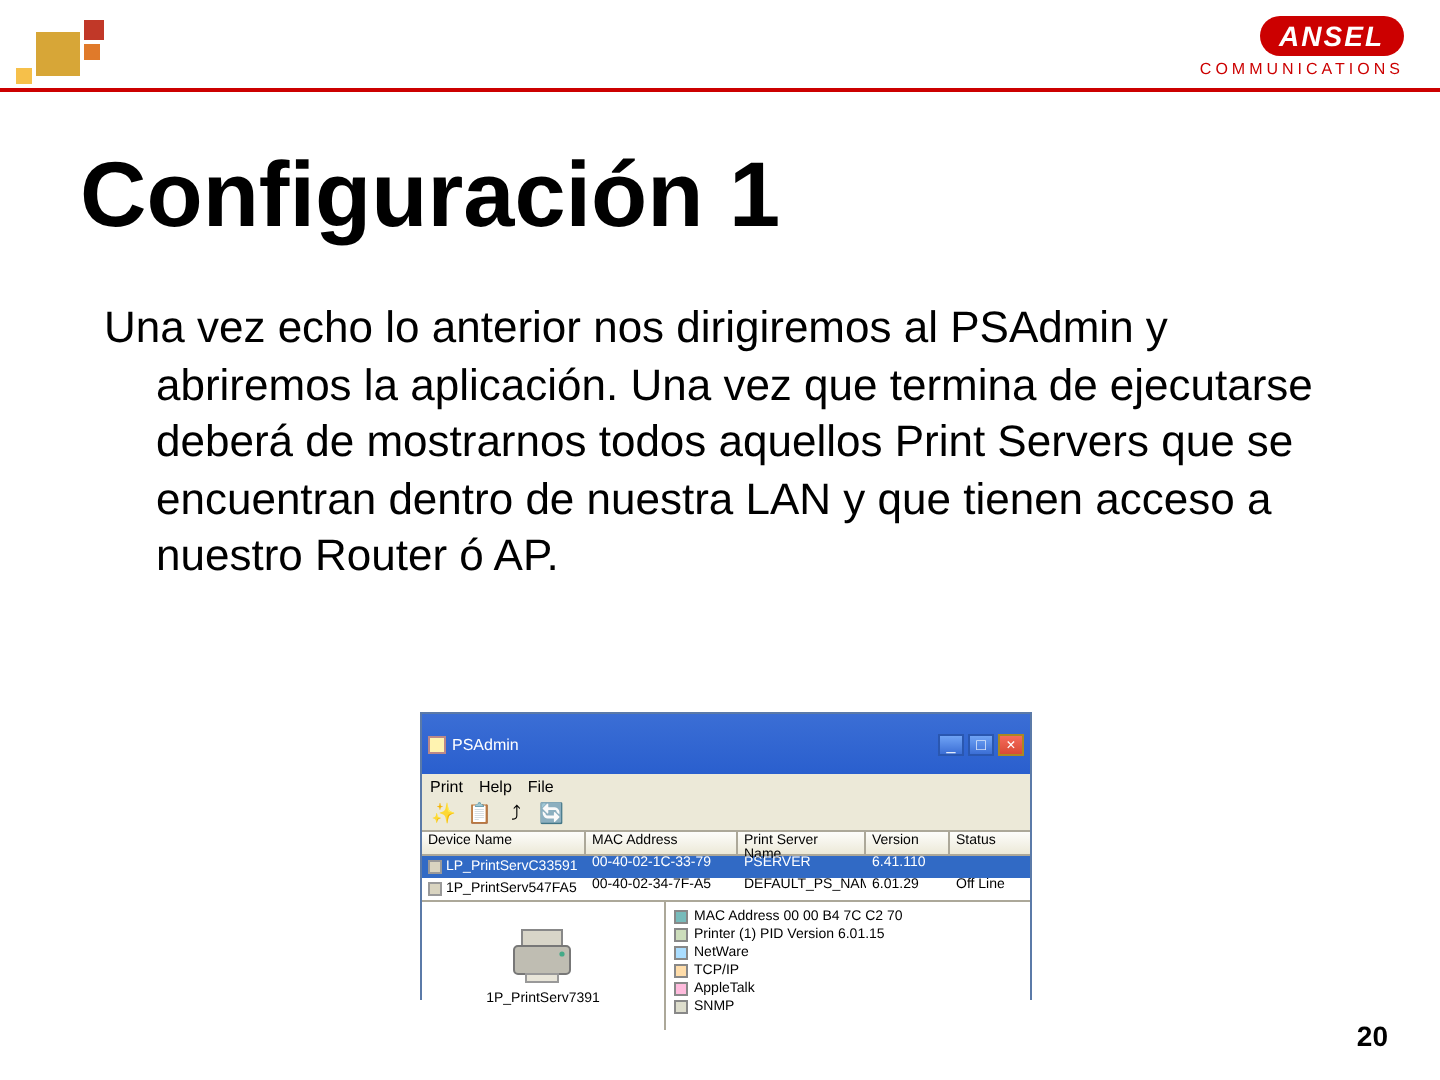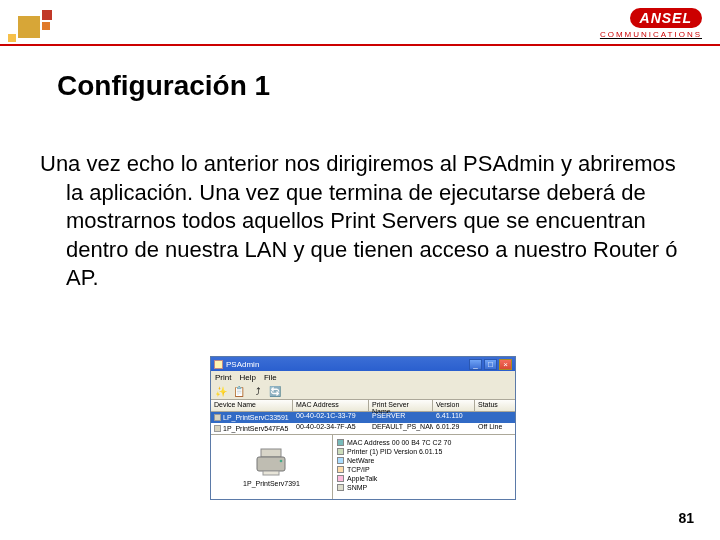--- a/index.html
+++ b/index.html
@@ -6,53 +6,53 @@
   body {
     width: 720px; height: 540px;
     background: #fff;
     font-family: Arial, Helvetica, sans-serif;
     position: relative;
     overflow: hidden;
   }
   .decor { position: absolute; left: 8px; top: 10px; }
   .decor .sq { position: absolute; }
   .header-line { position: absolute; left: 0; right: 0; top: 44px; height: 2px; background: #c00; }
-  .brand { position: absolute; right: 18px; top: 8px; text-align: right; text-decoration: underline; }
+  .brand { position: absolute; right: 18px; top: 8px; text-align: right; }
   .brand .logo {
     display: inline-block;
     background: #c00; color: #fff;
     font-weight: bold; font-style: italic;
     letter-spacing: 1px;
     padding: 2px 10px;
     border-radius: 10px;
     font-size: 14px;
   }
   .brand .sub {
     font-size: 8px; letter-spacing: 2px; color: #c00;
     margin-top: 2px;
   }
   .title {
     position: absolute; left: 40px; top: 70px;
-    font-size: 28px; color: #000; margin-left: 17px;
+    font-size: 46px; color: #000;
   }
   .body {
     position: absolute; left: 40px; top: 150px; right: 40px;
     font-size: 22px; color: #000; line-height: 1.3;
   }
-  .body .indent { display: block; padding-left: 26px; text-indent: -26px; }
+  .body .indent { display: block; padding-left: 26px; text-indent: -26px; margin-left: 12px; }
   .psadmin {
     position: absolute; left: 210px; top: 356px;
     width: 306px; height: 144px;
     border: 1px solid #5b7aa8;
     background: #ece9d8;
     font-family: Tahoma, Arial, sans-serif;
     font-size: 8px;
   }
   .psadmin .titlebar {
-    height: 14px;
+    height: 30px;
     background: linear-gradient(#3b6ed5,#2a5fce);
     color: #fff;
     display: flex; align-items: center;
     padding: 0 3px;
   }
   .psadmin .titlebar .icon {
     width: 9px; height: 9px; background: #fff3b0; border: 1px solid #b88; margin-right: 3px;
   }
   .psadmin .titlebar .tt { flex: 1; font-size: 8px; }
   .psadmin .winbtn {
@@ -227,13 +227,13 @@
           <span>AppleTalk</span>
         </div>
       <div class="dr">
           <span class="di snp"></span>
           <span>SNMP</span>
         </div>
     </div>
   </div>
 </div>
 
-<div class="pagenum">81</div>
+<div class="pagenum">20</div>
 
 </body></html>

